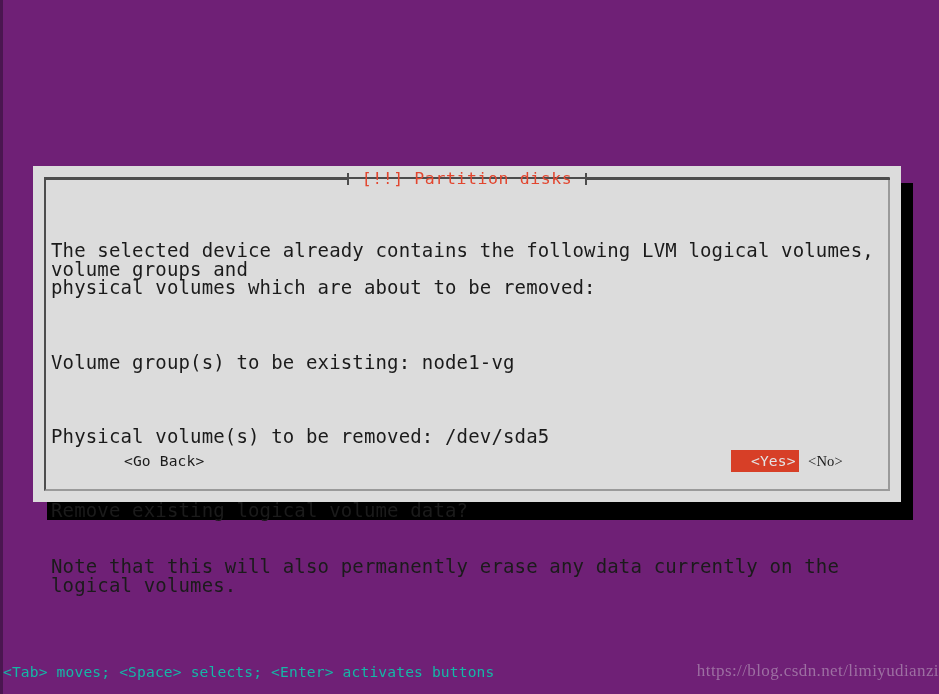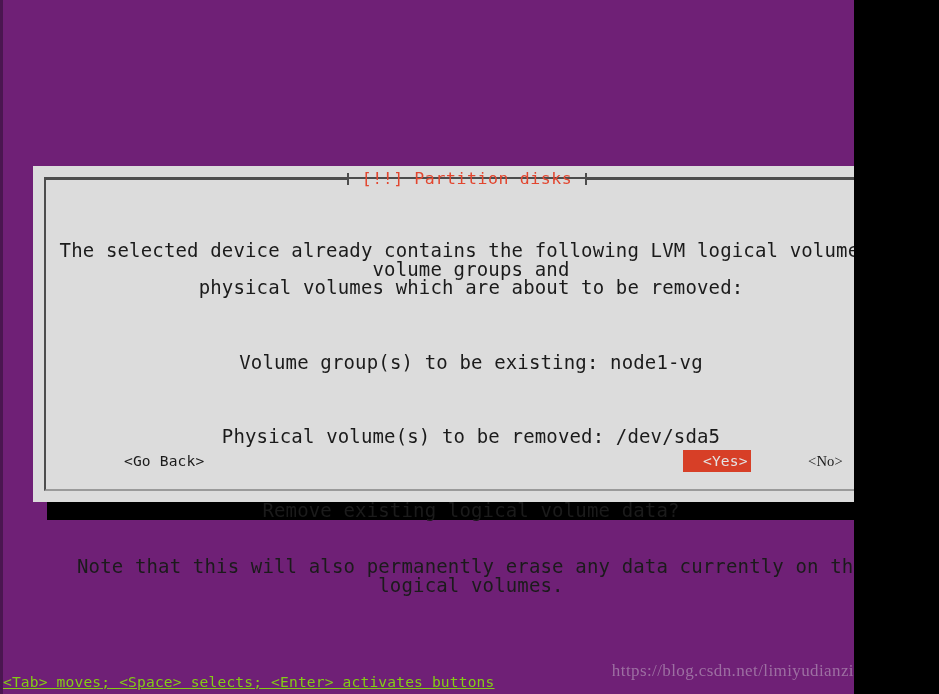--- a/index.html
+++ b/index.html
@@ -10,25 +10,24 @@
   }
   body {
     width: 939px;
     height: 694px;
     overflow: hidden;
     font-family: "DejaVu Sans Mono", "Liberation Mono", monospace;
   }
 
   #screen {
     position: relative;
-    width: 854px;
+    width: 939px;
     height: 694px;
     background: #6f2076;
     overflow: hidden;
-    text-align: center;
   }
 
   
   .edge-left {
     position: absolute;
     left: 0; top: 0;
     width: 3px; height: 694px;
     background: #4a1650;
   }
 
@@ -149,37 +148,36 @@
     letter-spacing: 0.15px;
     color: #1b1b1b;
   }
   .btn {
     position: absolute;
     top: 0;
     padding: 1px 3px;
     white-space: nowrap;
   }
   .btn-goback { left: 44px; margin-left: 26px; }
-  .btn-yes    { left: 632px; padding-left: 20px; }
+  .btn-yes    { left: 680px; padding-left: 20px; }
   .btn-no     { left: 754px; font-family: Liberation Serif, serif; }
   .btn.selected {
     background: #d73f27;
     color: #e4e4e4;
   }
 
   
   .helpbar {
     position: absolute;
     left: 3px;
-    bottom: 4px;
-    color: #84cc16;
+    bottom: 14px;
+    color: #14b8a6;
     font-size: 14.6px;
     letter-spacing: 0.15px;
     white-space: nowrap;
-    text-decoration: underline;
   }
 
   
   .watermark {
     position: absolute;
     right: 0px;
     bottom: 13px;
     color: #9d6fa2;
     font-family: Liberation Serif, serif;
     font-size: 17px;

